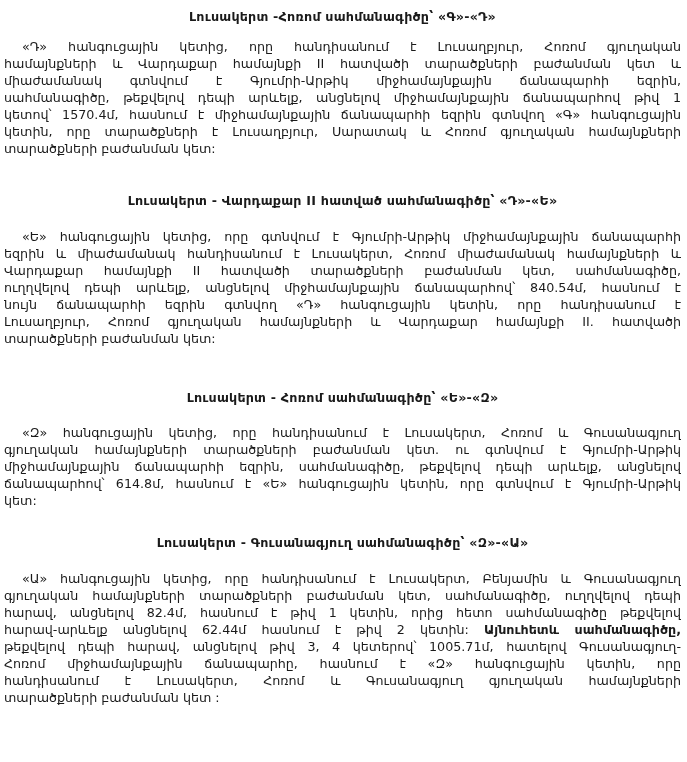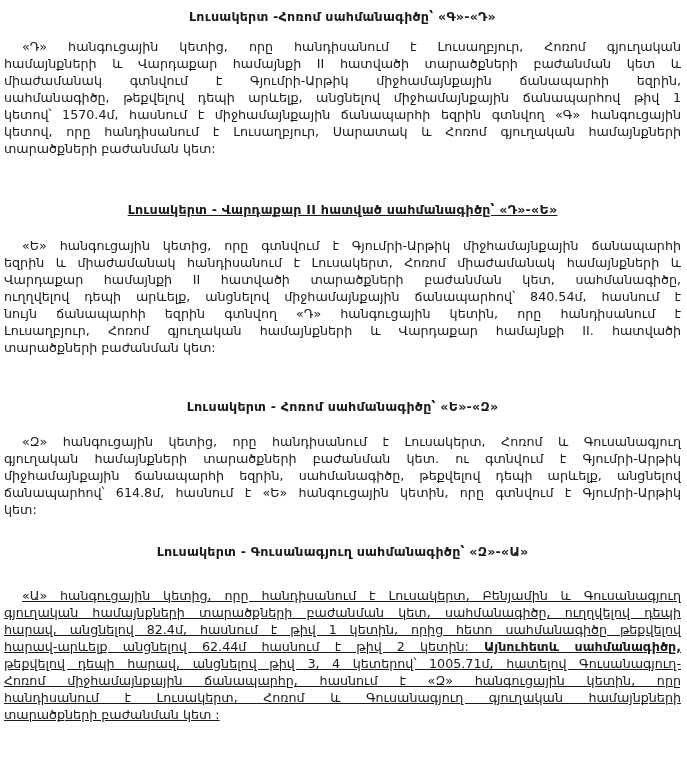--- a/index.html
+++ b/index.html
@@ -34,40 +34,40 @@
     text-align: justify;
     text-align-last: justify;
     white-space: normal;
     overflow: hidden;
     height: 17px;
   }
   .line.first { text-indent: 18px; }
   .line.last  { text-align-last: left; }
   
   .page > .para:nth-child(2)    { margin-top: 13px; }
-  .page > .heading:nth-child(3) { margin-top: 44px; text-decoration: underline; }
+  .page > .heading:nth-child(3) { margin-top: 35px; }
   .page > .para:nth-child(4)    { margin-top: 19px; }
   .page > .heading:nth-child(5) { margin-top: 42px; }
   .page > .para:nth-child(6)    { margin-top: 18px; }
   .page > .heading:nth-child(7) { margin-top: 25px; }
-  .page > .para:nth-child(8)    { margin-top: 27px; text-decoration: underline; }
+  .page > .para:nth-child(8)    { margin-top: 19px; }
 </style>
 </head>
 <body>
 
 <div class="page" style="color: rgb(26, 26, 26); background: rgb(255, 255, 255);">
 
 <div class="heading">Լուսակերտ -Հոռոմ սահմանագիծը՝ «Գ»-«Դ»</div>
     <div class="para">
       <div class="line first">«Դ» հանգուցային կետից, որը հանդիսանում է Լուսաղբյուր, Հոռոմ գյուղական</div>
       <div class="line">համայնքների և Վարդաքար համայնքի II հատվածի տարածքների բաժանման կետ և</div>
       <div class="line">միաժամանակ գտնվում է Գյումրի-Արթիկ միջհամայնքային ճանապարհի եզրին,</div>
       <div class="line">սահմանագիծը, թեքվելով դեպի արևելք, անցնելով միջհամայնքային ճանապարհով թիվ 1</div>
       <div class="line">կետով՝ 1570.4մ, հասնում է միջհամայնքային ճանապարհի եզրին գտնվող «Գ» հանգուցային</div>
-      <div class="line">կետով, որը հանդիսանում է Լուսաղբյուր, Սարատակ և Հոռոմ գյուղական համայնքների</div>
+      <div class="line">կետին, որը տարածքների է Լուսաղբյուր, Սարատակ և Հոռոմ գյուղական համայնքների</div>
       <div class="line last">տարածքների բաժանման կետ:</div>
     </div>
     <div class="heading">Լուսակերտ - Վարդաքար II հատված սահմանագիծը՝ «Դ»-«Ե»</div>
     <div class="para">
       <div class="line first">«Ե» հանգուցային կետից, որը գտնվում է Գյումրի-Արթիկ միջհամայնքային ճանապարհի</div>
       <div class="line">եզրին և միաժամանակ հանդիսանում է Լուսակերտ, Հոռոմ միաժամանակ համայնքների և</div>
       <div class="line">Վարդաքար համայնքի II հատվածի տարածքների բաժանման կետ, սահմանագիծը,</div>
       <div class="line">ուղղվելով դեպի արևելք, անցնելով միջհամայնքային ճանապարհով՝ 840.54մ, հասնում է</div>
       <div class="line">նույն ճանապարհի եզրին գտնվող «Դ» հանգուցային կետին, որը հանդիսանում է</div>
       <div class="line">Լուսաղբյուր, Հոռոմ գյուղական համայնքների և Վարդաքար համայնքի II. հատվածի</div>

